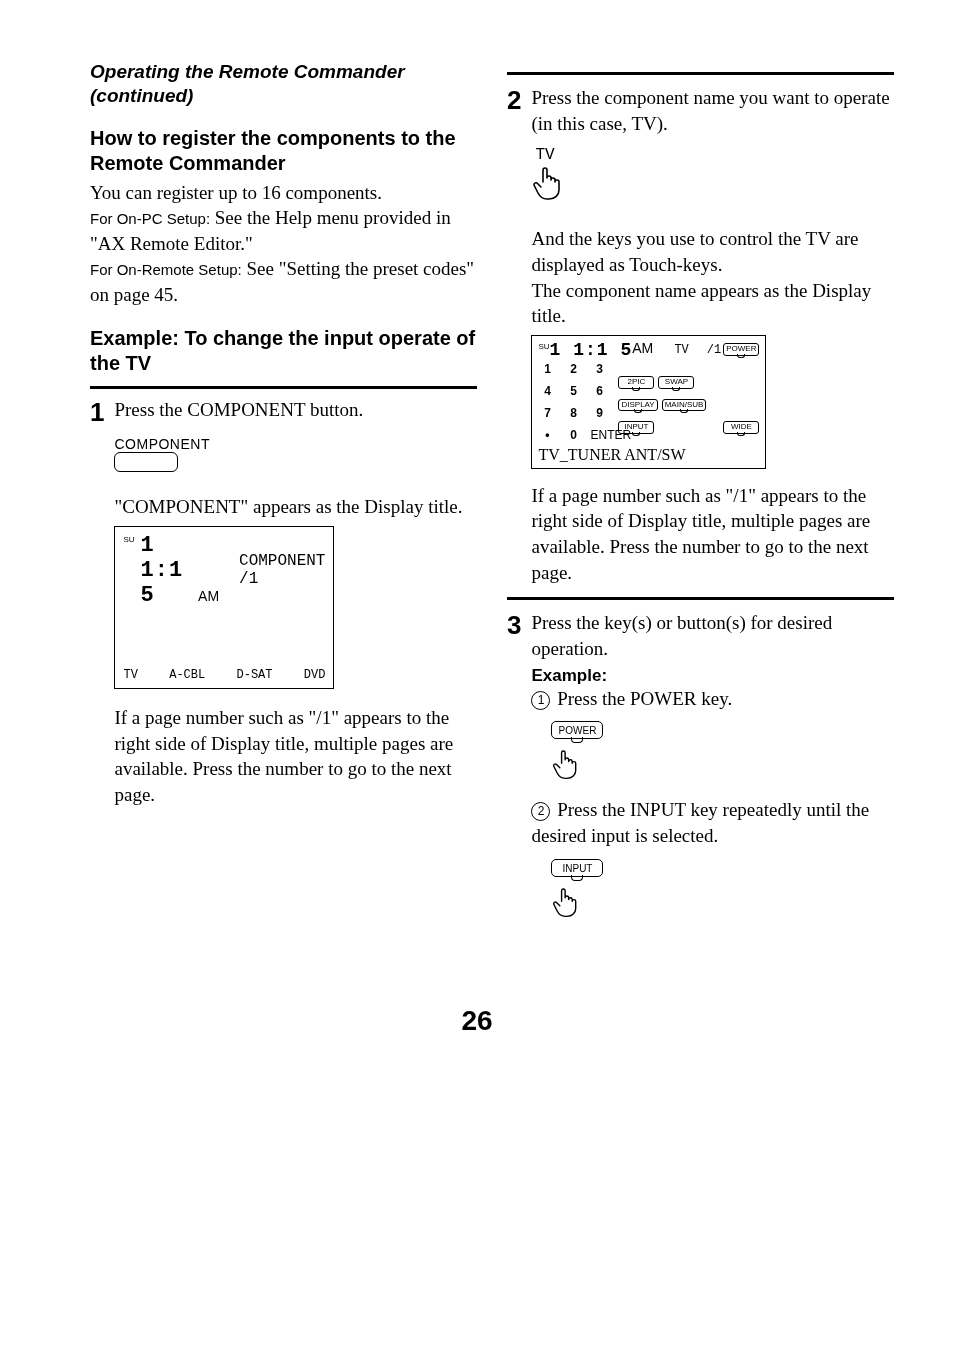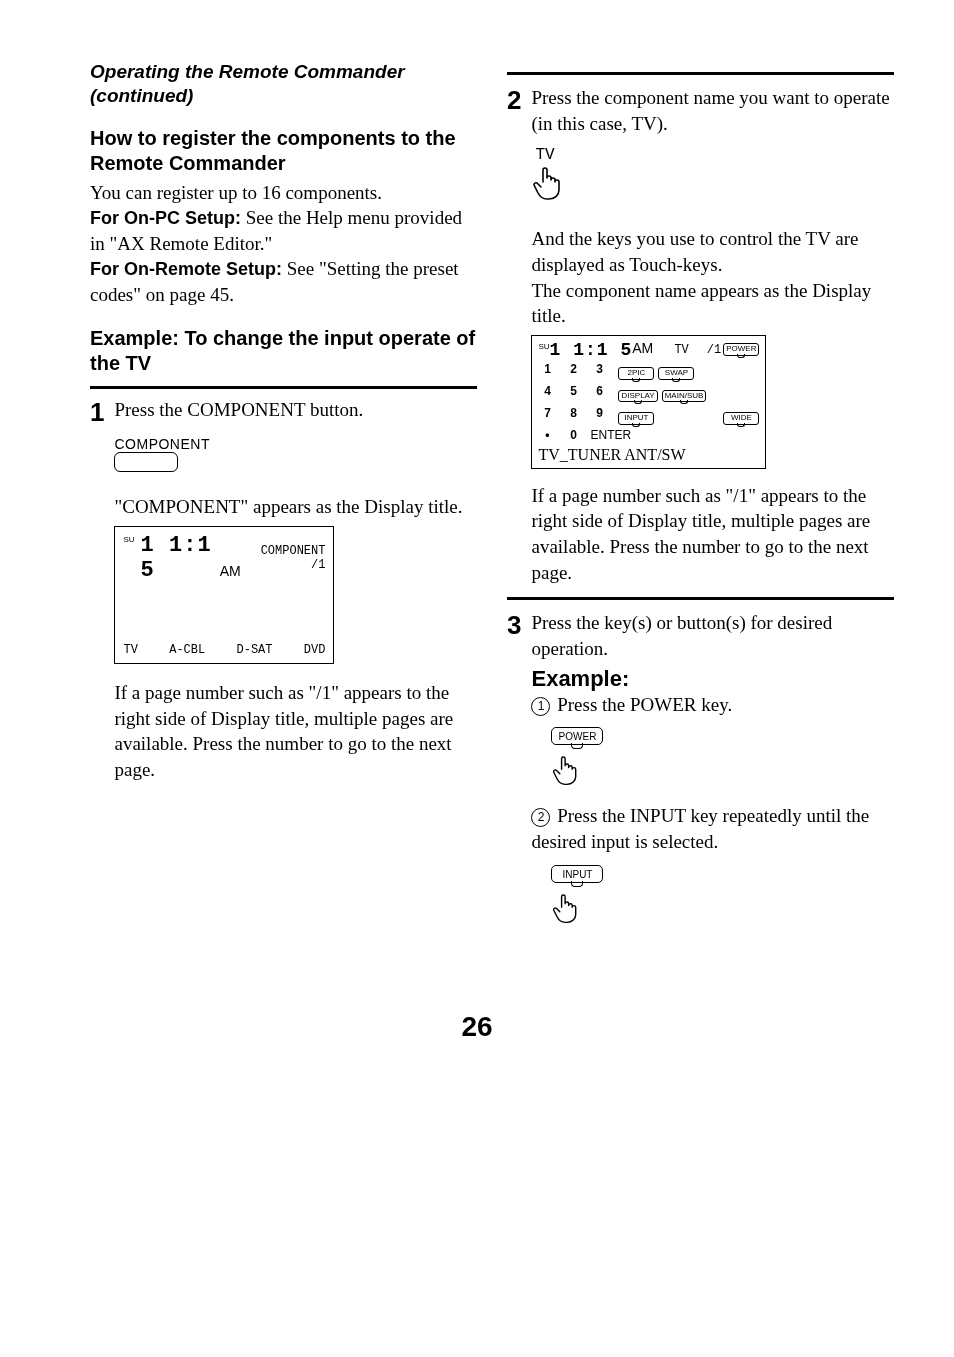--- a/index.html
+++ b/index.html
@@ -36,22 +36,22 @@
     font-size: 20px;
     line-height: 1.25;
     margin-bottom: 4px;
   }
   .body-text {
     font-size: 19px;
     line-height: 1.35;
   }
   .label-sans {
     font-family: Arial, Helvetica, sans-serif;
-    font-weight: 700;
-    font-size: 18px;
+    font-weight: 400;
+    font-size: 15px;
   }
   .step-row {
     display: flex;
     align-items: flex-start;
     gap: 10px;
   }
   .step-num {
     font-family: Arial, Helvetica, sans-serif;
     font-weight: bold;
     font-size: 26px;
@@ -178,21 +178,21 @@
     transform:translateX(-50%);
     width:10px; height:5px;
     border-left:1.5px solid #000;
     border-right:1.5px solid #000;
     border-bottom:1.5px solid #000;
     border-radius:0 0 4px 4px;
   }
   .example-label {
     font-family: Arial, Helvetica, sans-serif;
     font-weight:bold;
-    font-size:22px;
+    font-size:17px;
   }
   .circled {
     display:inline-block;
     border:1.3px solid #000;
     border-radius:50%;
     width:17px; height:17px;
     line-height:17px;
     text-align:center;
     font-family: Arial, sans-serif;
     font-size:12px;
@@ -244,21 +244,21 @@
 
           <div style="height:18px"></div>
           <div class="body-text">"COMPONENT" appears as the Display title.</div>
 
           <div class="lcd">
             <div class="lcd-row">
               <span class="su">SU</span>
               <span class="clock">1 1:1 5</span>
               <span class="ampm">AM</span>
               <span style="flex:0 0 8px"></span>
-              <span style="font-size:12px;text-align:right;">COMPONENT /1</span>
+              <span style="font-size:16px;">COMPONENT /1</span>
             </div>
             <div class="lcd-bottom">
               <span>TV</span>
               <span>A-CBL</span>
               <span>D-SAT</span>
               <span>DVD</span>
             </div>
           </div>
 
           <div style="height:16px"></div>
@@ -307,21 +307,21 @@
                 <span>5</span>
                 <span>6</span>
                 <span>7</span>
                 <span>8</span>
                 <span>9</span>
                 <span>•</span>
                 <span>0</span>
                 <span class="enter-lbl" style="font-weight:normal;">ENTER</span>
               </div>
               <div style="flex:1;">
-                <div style="display:flex;gap:4px;margin-top:5px;">
+                <div style="display:flex;gap:4px;margin-top:14px;">
                   <span class="softkey softkey-press">2PIC</span>
                   <span class="softkey softkey-press">SWAP</span>
                 </div>
                 <div style="display:flex;gap:4px;margin-top:10px;">
                   <span class="softkey softkey-press">DISPLAY</span>
                   <span class="softkey softkey-press">MAIN/SUB</span>
                 </div>
                 <div style="display:flex;gap:4px;margin-top:10px;align-items:center;">
                   <span class="softkey softkey-press">INPUT</span>
                   <span style="flex:1"></span>

